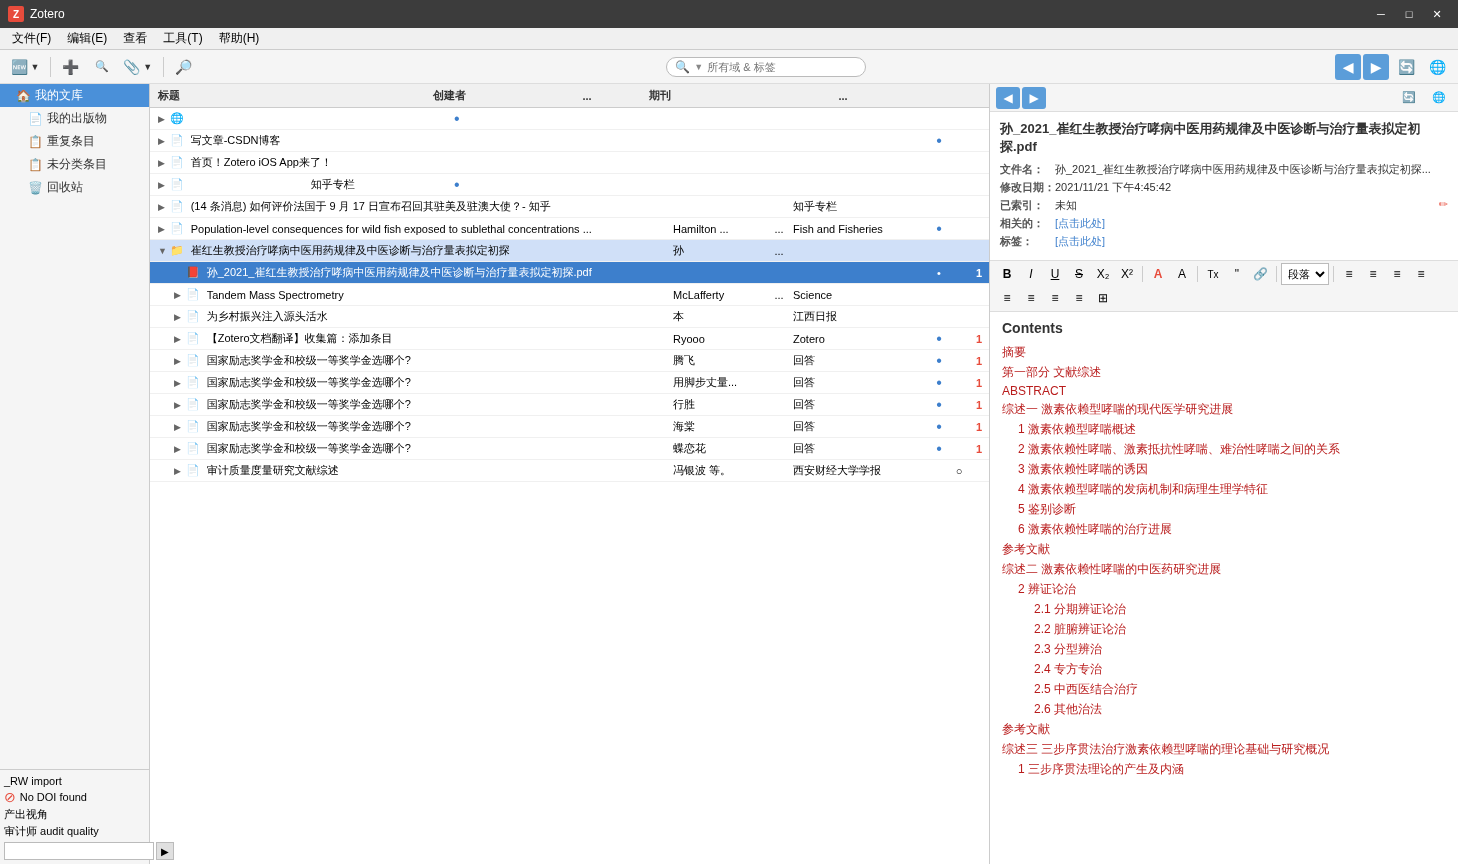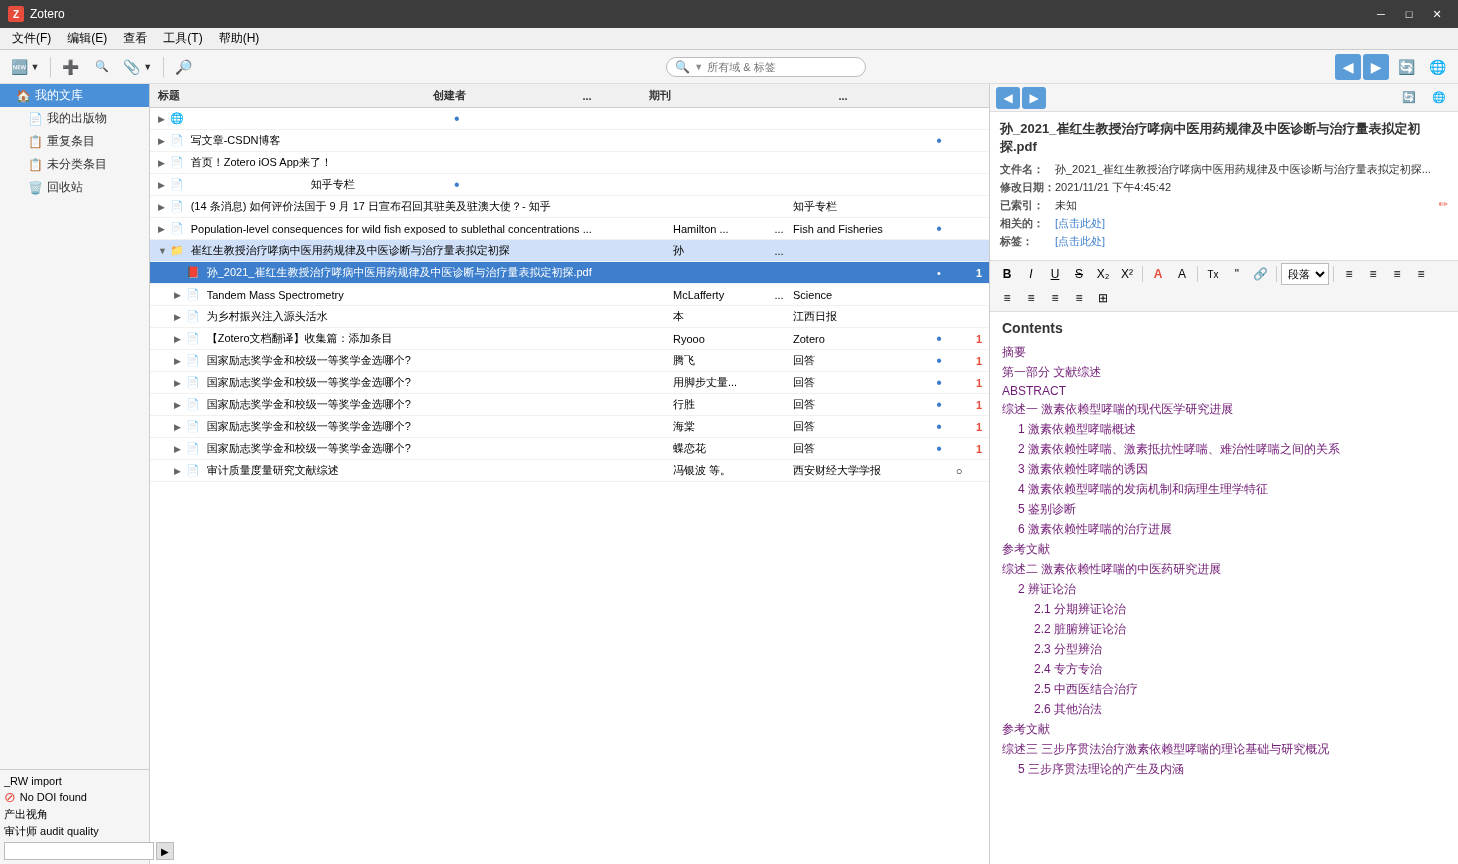--- a/index.html
+++ b/index.html
@@ -253,21 +253,21 @@
     }
 
     
     .contents-area {
       flex: 1;
       overflow-y: auto;
       padding: 8px 12px;
       font-size: 12px;
     }
     .contents-title { font-size: 14px; font-weight: bold; color: #333; margin-bottom: 8px; }
-    .contents-link { color: #701a75; cursor: pointer; display: block; margin-bottom: 3px; text-decoration: none; }
+    .contents-link { color: #b91c1c; cursor: pointer; display: block; margin-bottom: 3px; text-decoration: none; }
     .contents-link.indent1 { padding-left: 16px; }
     .contents-link.indent2 { padding-left: 32px; }
 
     
     ::-webkit-scrollbar { width: 8px; height: 8px; }
     ::-webkit-scrollbar-track { background: #f0f0f0; }
     ::-webkit-scrollbar-thumb { background: #bbb; border-radius: 4px; }
   </style>
 </head>
 <body>
@@ -673,17 +673,17 @@
       <a class="contents-link">综述二 激素依赖性哮喘的中医药研究进展</a>
       <a class="contents-link indent1">2 辨证论治</a>
       <a class="contents-link indent2">2.1 分期辨证论治</a>
       <a class="contents-link indent2">2.2 脏腑辨证论治</a>
       <a class="contents-link indent2">2.3 分型辨治</a>
       <a class="contents-link indent2">2.4 专方专治</a>
       <a class="contents-link indent2">2.5 中西医结合治疗</a>
       <a class="contents-link indent2">2.6 其他治法</a>
       <a class="contents-link">参考文献</a>
       <a class="contents-link">综述三 三步序贯法治疗激素依赖型哮喘的理论基础与研究概况</a>
-      <a class="contents-link indent1">5 三步序贯法理论的产生及内涵</a>
+      <a class="contents-link indent1">1 三步序贯法理论的产生及内涵</a>
     </div>
   </div>
 
 </div>
 
 </body></html>

